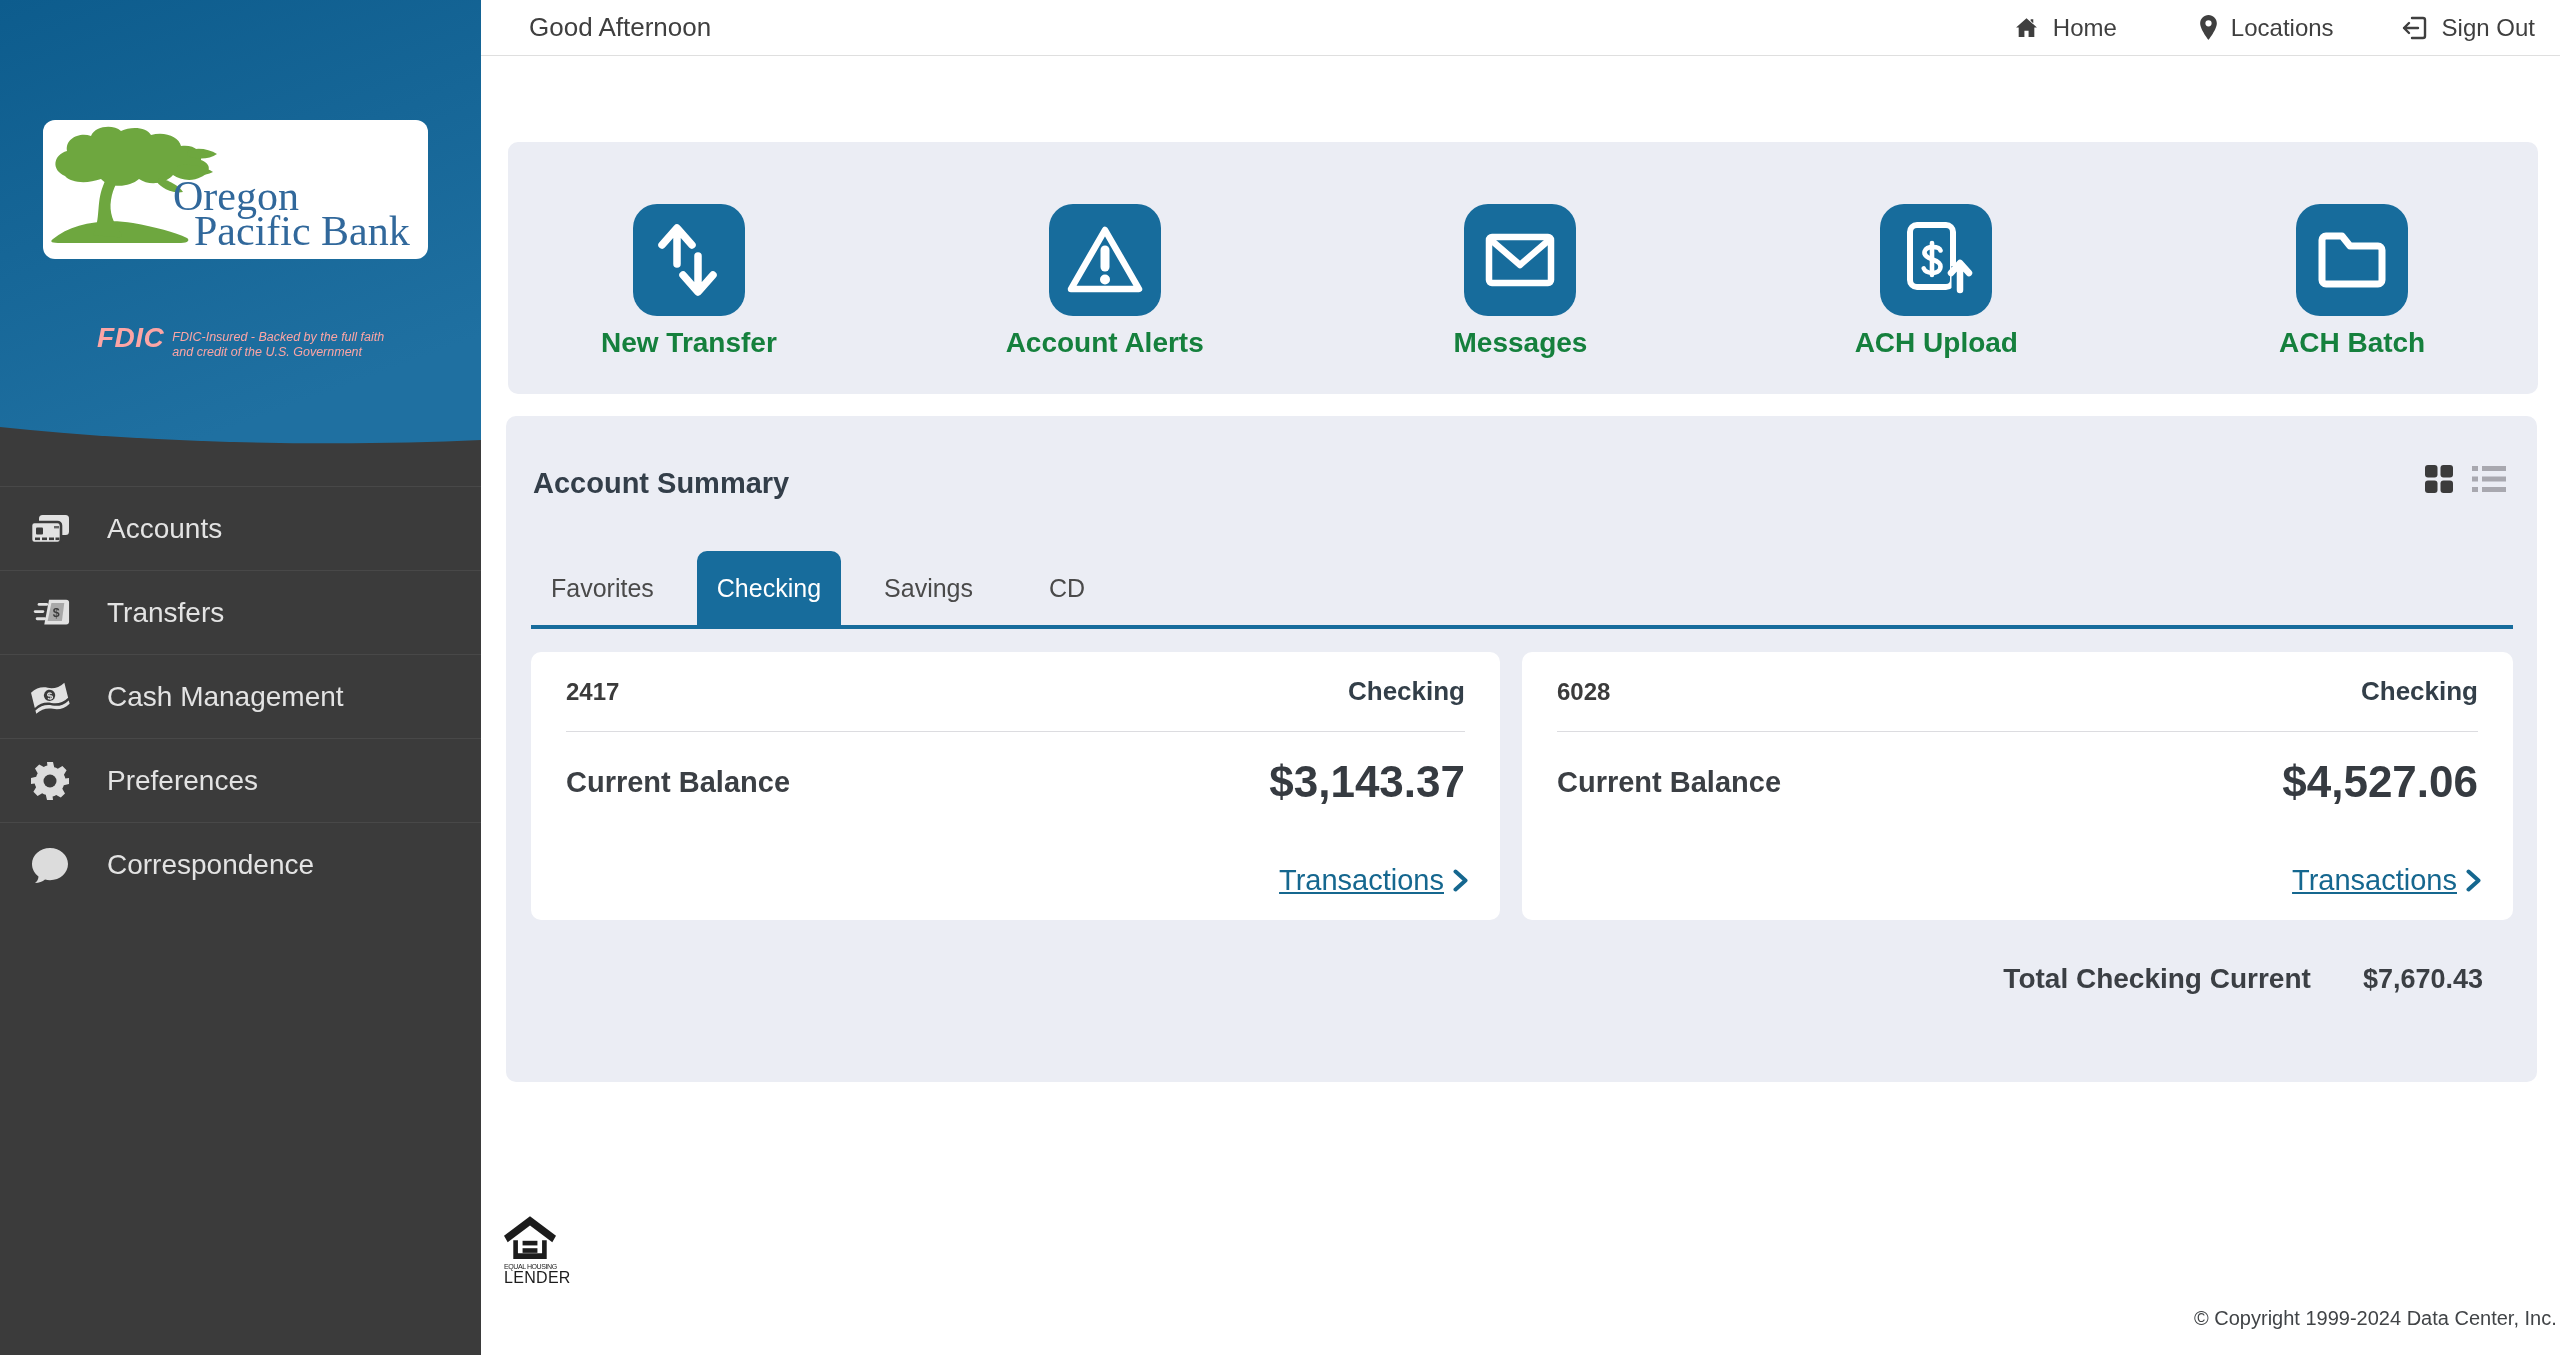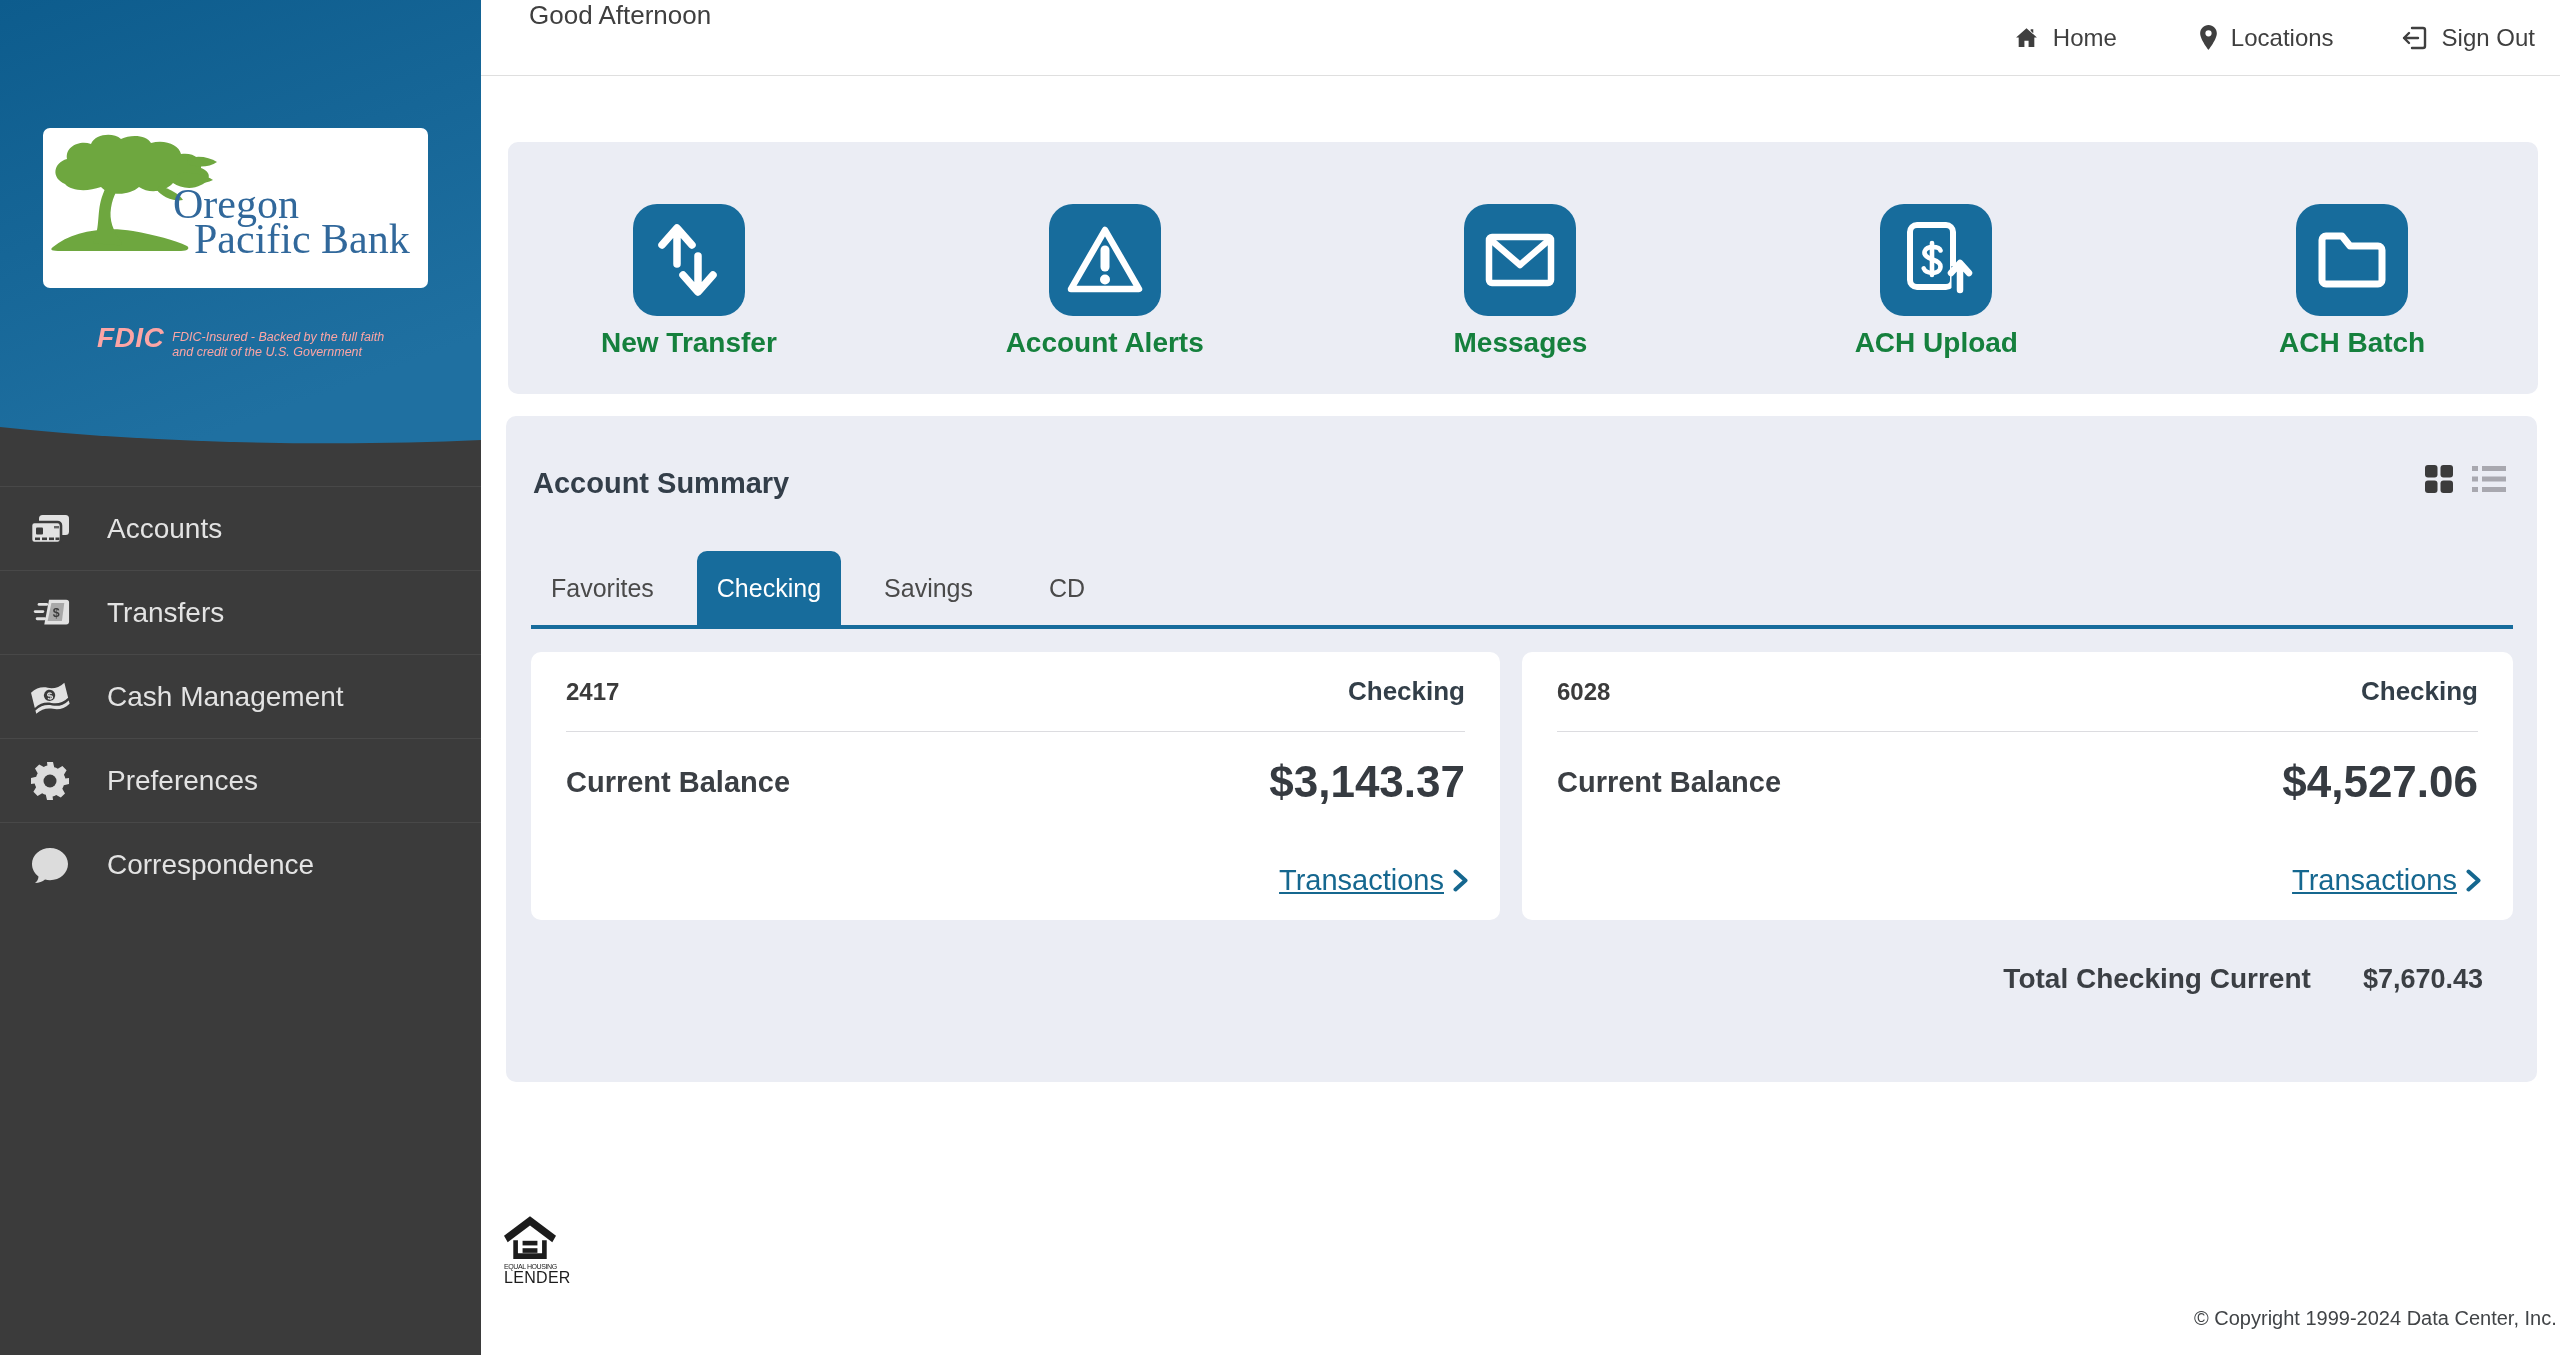--- a/index.html
+++ b/index.html
@@ -1,31 +1,31 @@
 <!DOCTYPE html>
 <html><head>
 <meta charset="utf-8">
 <style>
 *{margin:0;padding:0;box-sizing:border-box}
 html,body{width:2560px;height:1355px;font-family:"Liberation Sans",sans-serif;background:#fff;overflow:hidden}
 
 .sidebar{position:absolute;left:0;top:0;width:481px;height:1355px;background:#3b3b3b;overflow:hidden}
 .sideblue{position:absolute;left:0;top:0;width:481px;height:450px}
-.logocard{position:absolute;left:43px;top:128px;width:385px;height:160px;background:#fff;border-radius:7px}
+.logocard{position:absolute;left:43px;top:120px;width:385px;height:139px;background:#fff;border-radius:12px}
 .lgtxt{position:absolute;font-family:"Liberation Serif",serif;font-size:42px;color:#31689b;line-height:40px}
 .fdic{position:absolute;left:97px;top:322px;color:#fca5a5;display:flex;align-items:flex-start}
 .fdic .big{font-size:28px;font-weight:700;font-style:italic;letter-spacing:0.5px}
 .fdic .small{font-size:12.5px;font-style:italic;line-height:14.5px;margin-left:8px;margin-top:8px}
 .menu{position:absolute;left:0;top:486px;width:481px}
 .mitem{height:84px;display:flex;align-items:center;border-top:1px solid rgba(255,255,255,0.07);color:#e3e3e3;font-size:28px}
 .mic{width:40px;margin-left:30px;display:flex;justify-content:center}
 .mtext{margin-left:37px}
 
 .main{position:absolute;left:481px;top:0;width:2079px;height:1355px;background:#fff}
-.topbar{height:76px;border-bottom:1px solid #dfdfdf;display:flex;color:#3f3f3f;font-size:26px}
+.topbar{height:56px;border-bottom:1px solid #dfdfdf;display:flex;align-items:center;color:#3f3f3f;font-size:26px}
 .greet{margin-left:48px}
 .nav{margin-left:auto;display:flex;align-items:center;font-size:24px}
 .navitem{display:flex;align-items:center;color:#3f3f3f}
 .navitem svg{margin-right:14px}
 
 .quick{position:absolute;left:27px;right:22px;top:142px;height:252px;background:#ebedf4;border-radius:10px}
 .qrow{position:absolute;left:-27px;right:-22px;top:62px;display:flex}
 .qitem{flex:1;display:flex;flex-direction:column;align-items:center}
 .qbtn{width:112px;height:112px;background:#176c9c;border-radius:24px;display:flex;align-items:center;justify-content:center}
 .qlabel{margin-top:11px;font-size:28px;font-weight:700;color:#15803d}

